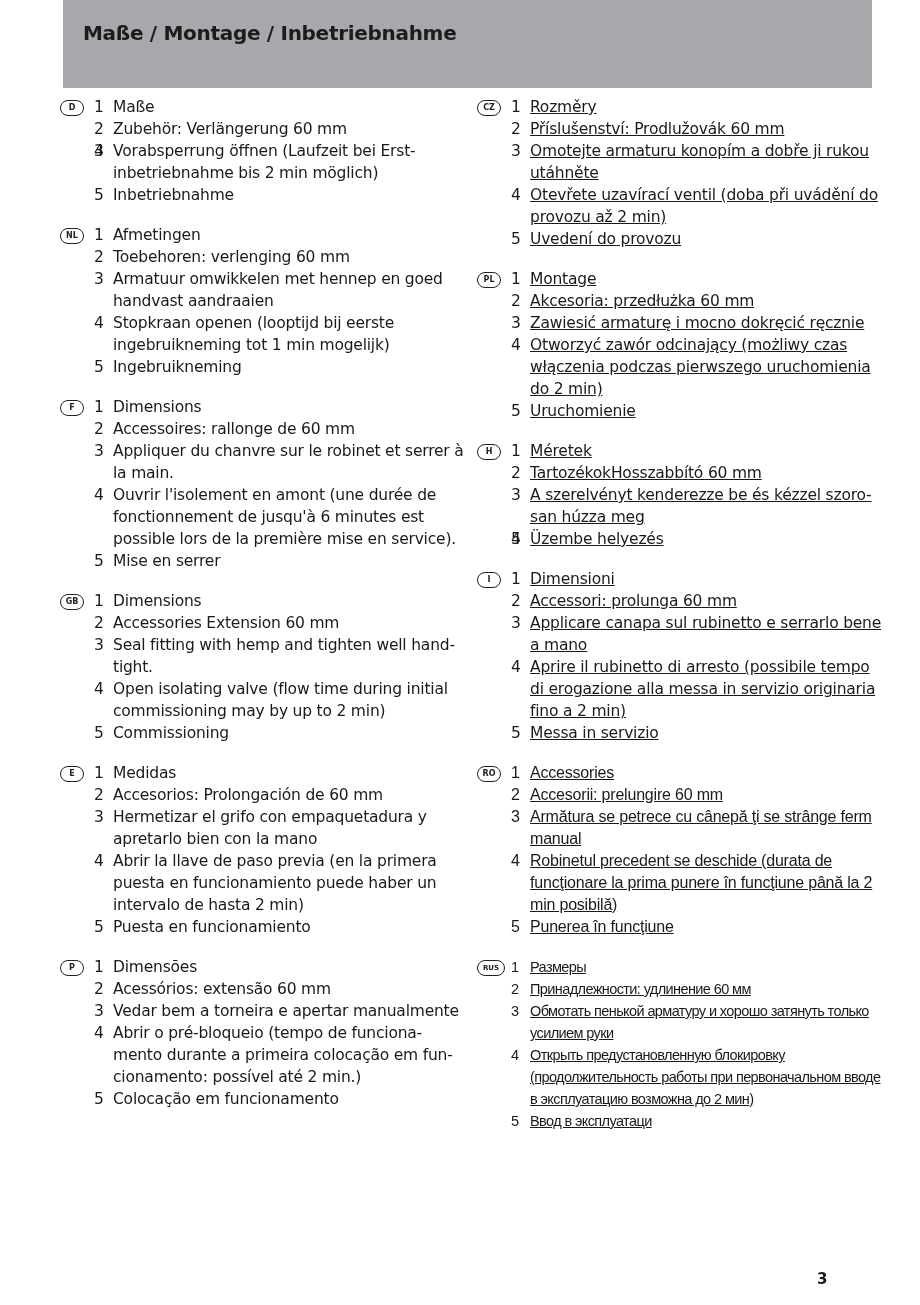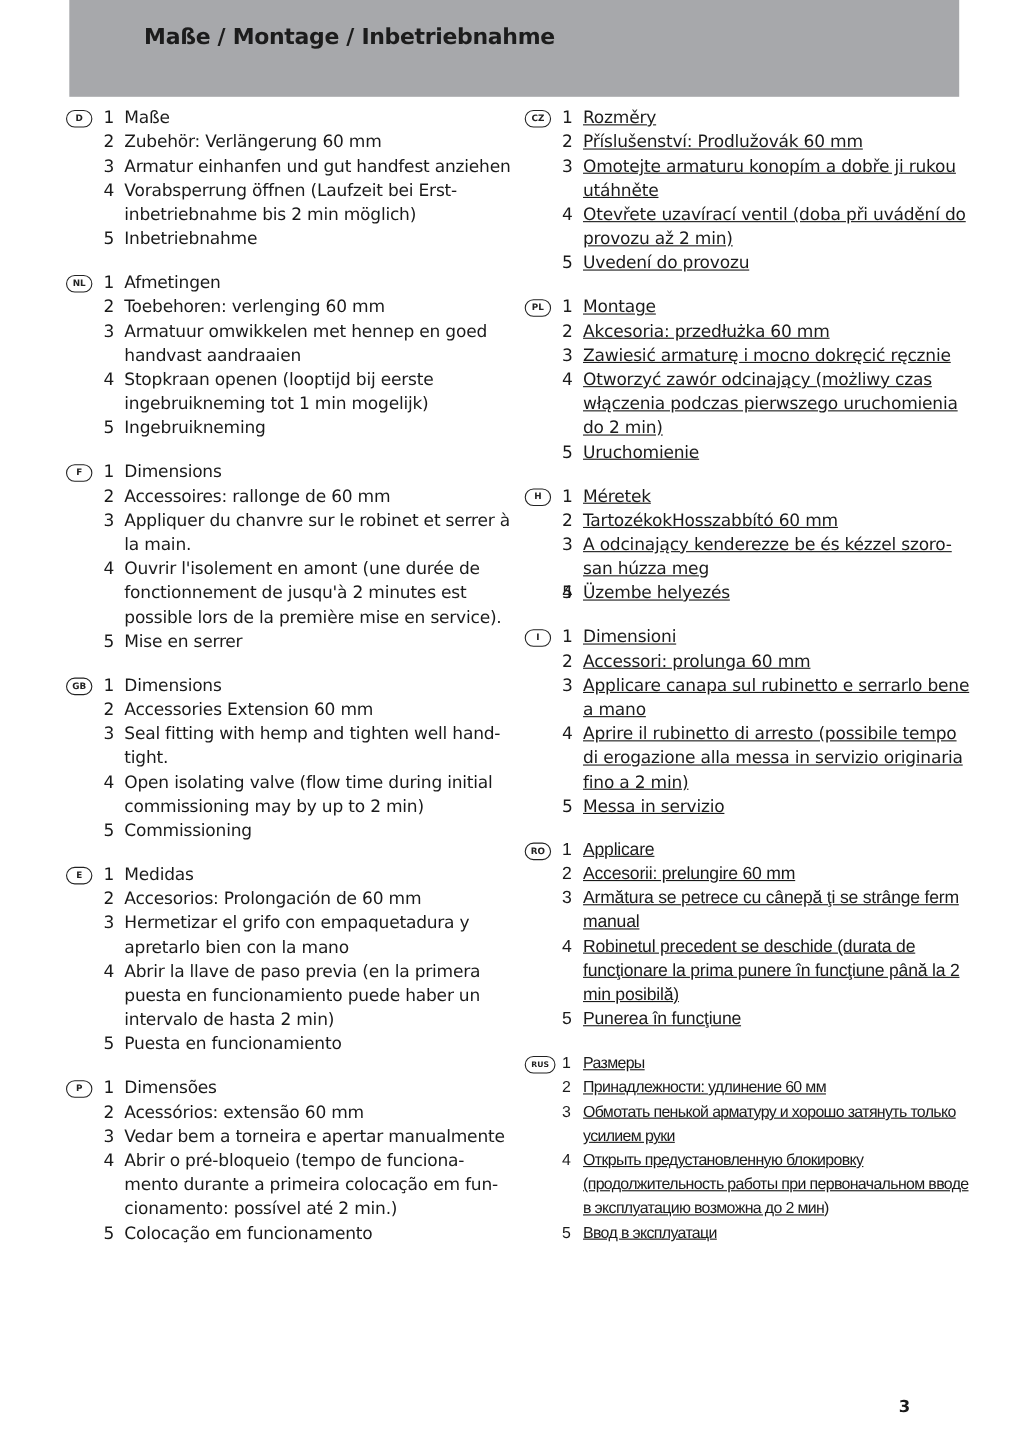--- a/index.html
+++ b/index.html
@@ -7,21 +7,21 @@
       width: 920px; height: 1305px; position: relative; background: #ffffff;
       font-family: "DejaVu Sans", "Liberation Sans", sans-serif; color: #1a1a1a;
       overflow: hidden;
     }
     .header {
       position: absolute; left: 63px; top: 0; width: 809px; height: 88px;
       background: #a7a8ab;
     }
     .header-title {
       position: absolute; left: 20px; top: 21px;
-      font-size: 20px; font-weight: bold; color: #1c1c1c; letter-spacing: -0.3px; margin-left: 48px;
+      font-size: 20px; font-weight: bold; color: #1c1c1c; letter-spacing: -0.3px;
     }
     .col { position: absolute; top: 96px; }
     .col.left { left: 60px; width: 410px; }
     .col.right { left: 477px; width: 410px; text-decoration: underline; }
     .section { position: relative; margin-bottom: 18px; }
     .badge {
       position: absolute; left: 0; top: 4px;
       min-width: 18px; height: 14px; padding: 0 2px;
       border: 1.3px solid #222; border-radius: 8px;
       font-size: 8px; font-weight: bold; line-height: 14px; text-align: center;
@@ -44,21 +44,21 @@
   <div class="header-title">Maße / Montage / Inbetriebnahme</div>
 </div>
 
 <div class="col left">
 
   <div class="section">
     <span class="badge">D</span>
     <ol>
       <li><span class="num">1</span><span>Maße</span></li>
       <li><span class="num">2</span><span>Zubehör: Verlängerung 60 mm</span></li>
-      <li><span class="num">3</span><span>Armatur einhanfen und gut handfest anziehen</span></li>
+      <li><span class="num">3</span></li>
       <li><span class="num">4</span><span>Vorabsperrung öffnen (Laufzeit bei Erst-inbetriebnahme bis 2 min möglich)</span></li>
       <li><span class="num">5</span><span>Inbetriebnahme</span></li>
     </ol>
   </div>
 
   <div class="section">
     <span class="badge">NL</span>
     <ol>
       <li><span class="num">1</span><span>Afmetingen</span></li>
       <li><span class="num">2</span><span>Toebehoren: verlenging 60 mm</span></li>
@@ -67,21 +67,21 @@
       <li><span class="num">5</span><span>Ingebruikneming</span></li>
     </ol>
   </div>
 
   <div class="section">
     <span class="badge">F</span>
     <ol>
       <li><span class="num">1</span><span>Dimensions</span></li>
       <li><span class="num">2</span><span>Accessoires: rallonge de 60 mm</span></li>
       <li><span class="num">3</span><span>Appliquer du chanvre sur le robinet et serrer à la main.</span></li>
-      <li><span class="num">4</span><span>Ouvrir l'isolement en amont (une durée de fonctionnement de jusqu'à 2 minutes est possible lors de la première mise en service).</span></li>
+      <li><span class="num">4</span><span>Ouvrir l'isolement en amont (une durée de fonctionnement de jusqu'à 6 minutes est possible lors de la première mise en service).</span></li>
       <li><span class="num">5</span><span>Mise en serrer</span></li>
     </ol>
   </div>
 
   <div class="section">
     <span class="badge">GB</span>
     <ol>
       <li><span class="num">1</span><span>Dimensions</span></li>
       <li><span class="num">2</span><span>Accessories Extension 60 mm</span></li>
       <li><span class="num">3</span><span>Seal fitting with hemp and tighten well hand-tight.</span></li>
@@ -135,41 +135,41 @@
       <li><span class="num">4</span><span>Otworzyć zawór odcinający (możliwy czas włączenia podczas pierwszego uruchomienia do 2 min)</span></li>
       <li><span class="num">5</span><span>Uruchomienie</span></li>
     </ol>
   </div>
 
   <div class="section">
     <span class="badge">H</span>
     <ol>
       <li><span class="num">1</span><span>Méretek</span></li>
       <li><span class="num">2</span><span>TartozékokHosszabbító 60 mm</span></li>
-      <li><span class="num">3</span><span>A odcinający kenderezze be és kézzel szoro-san húzza meg</span></li>
+      <li><span class="num">3</span><span>A szerelvényt kenderezze be és kézzel szoro-san húzza meg</span></li>
       <li><span class="num">4</span></li>
       <li><span class="num">5</span><span>Üzembe helyezés</span></li>
     </ol>
   </div>
 
   <div class="section">
     <span class="badge">I</span>
     <ol>
       <li><span class="num">1</span><span>Dimensioni</span></li>
       <li><span class="num">2</span><span>Accessori: prolunga 60 mm</span></li>
       <li><span class="num">3</span><span>Applicare canapa sul rubinetto e serrarlo bene a mano</span></li>
       <li><span class="num">4</span><span>Aprire il rubinetto di arresto (possibile tempo di erogazione alla messa in servizio originaria fino a 2 min)</span></li>
       <li><span class="num">5</span><span>Messa in servizio</span></li>
     </ol>
   </div>
 
   <div class="section ro">
     <span class="badge">RO</span>
     <ol>
-      <li><span class="num">1</span><span>Applicare</span></li>
+      <li><span class="num">1</span><span>Accessories</span></li>
       <li><span class="num">2</span><span>Accesorii: prelungire 60 mm</span></li>
       <li><span class="num">3</span><span>Armătura se petrece cu cânepă ţi se strânge ferm manual</span></li>
       <li><span class="num">4</span><span>Robinetul precedent se deschide (durata de funcţionare la prima punere în funcţiune până la 2 min posibilă)</span></li>
       <li><span class="num">5</span><span>Punerea în funcţiune</span></li>
     </ol>
   </div>
 
   <div class="section rus">
     <span class="badge wide">RUS</span>
     <ol>

